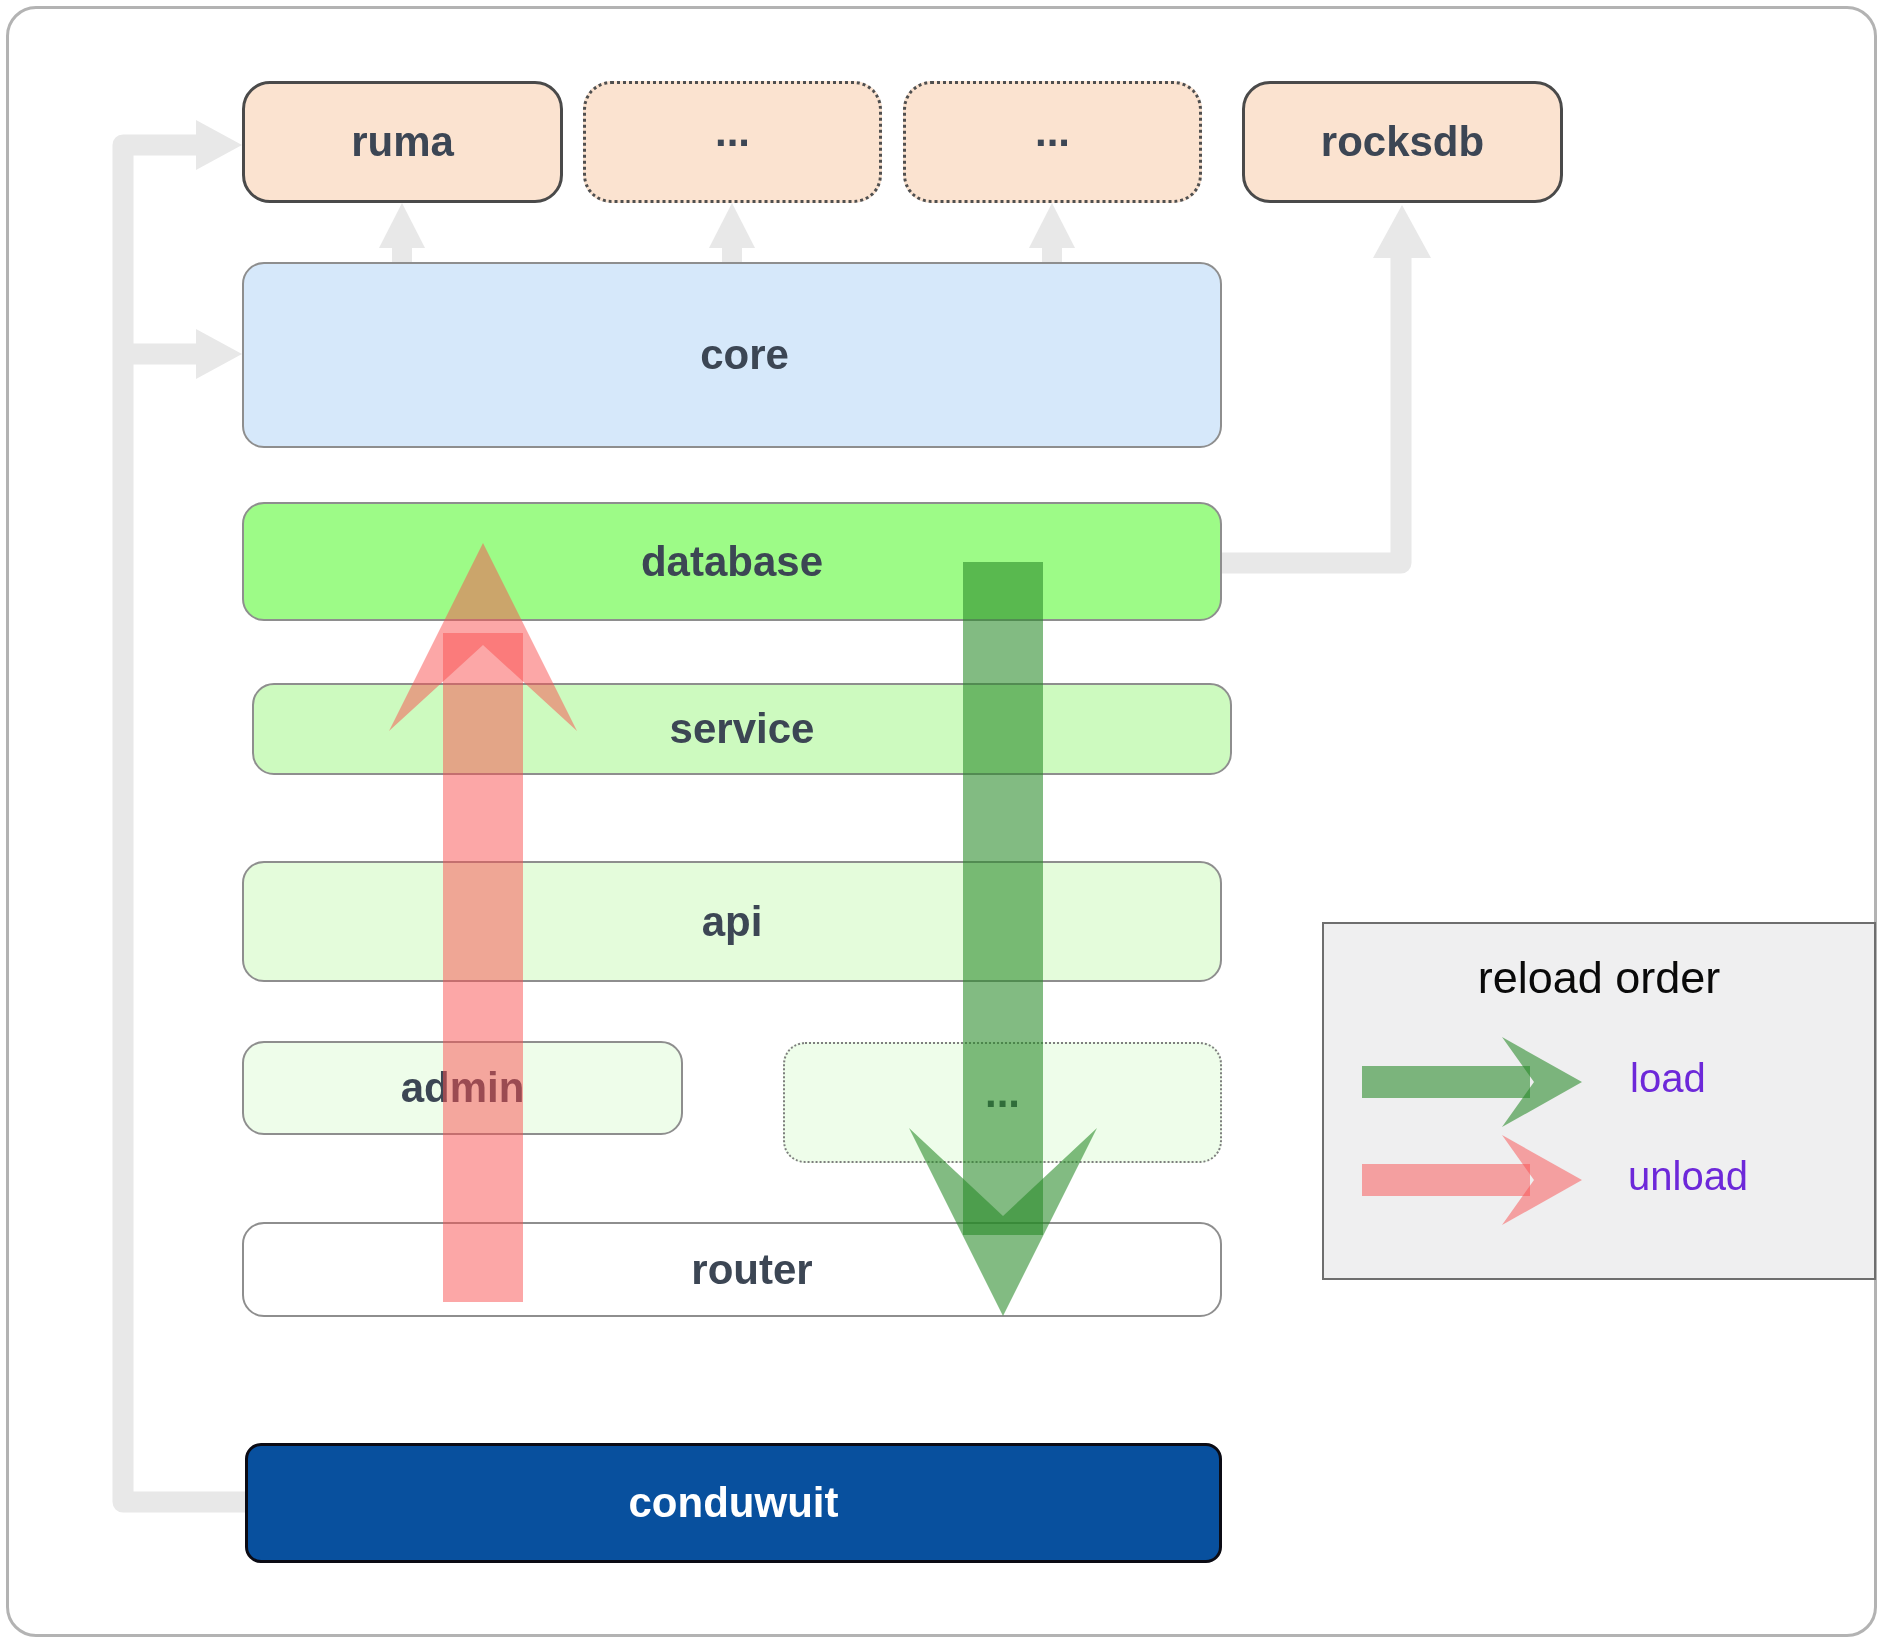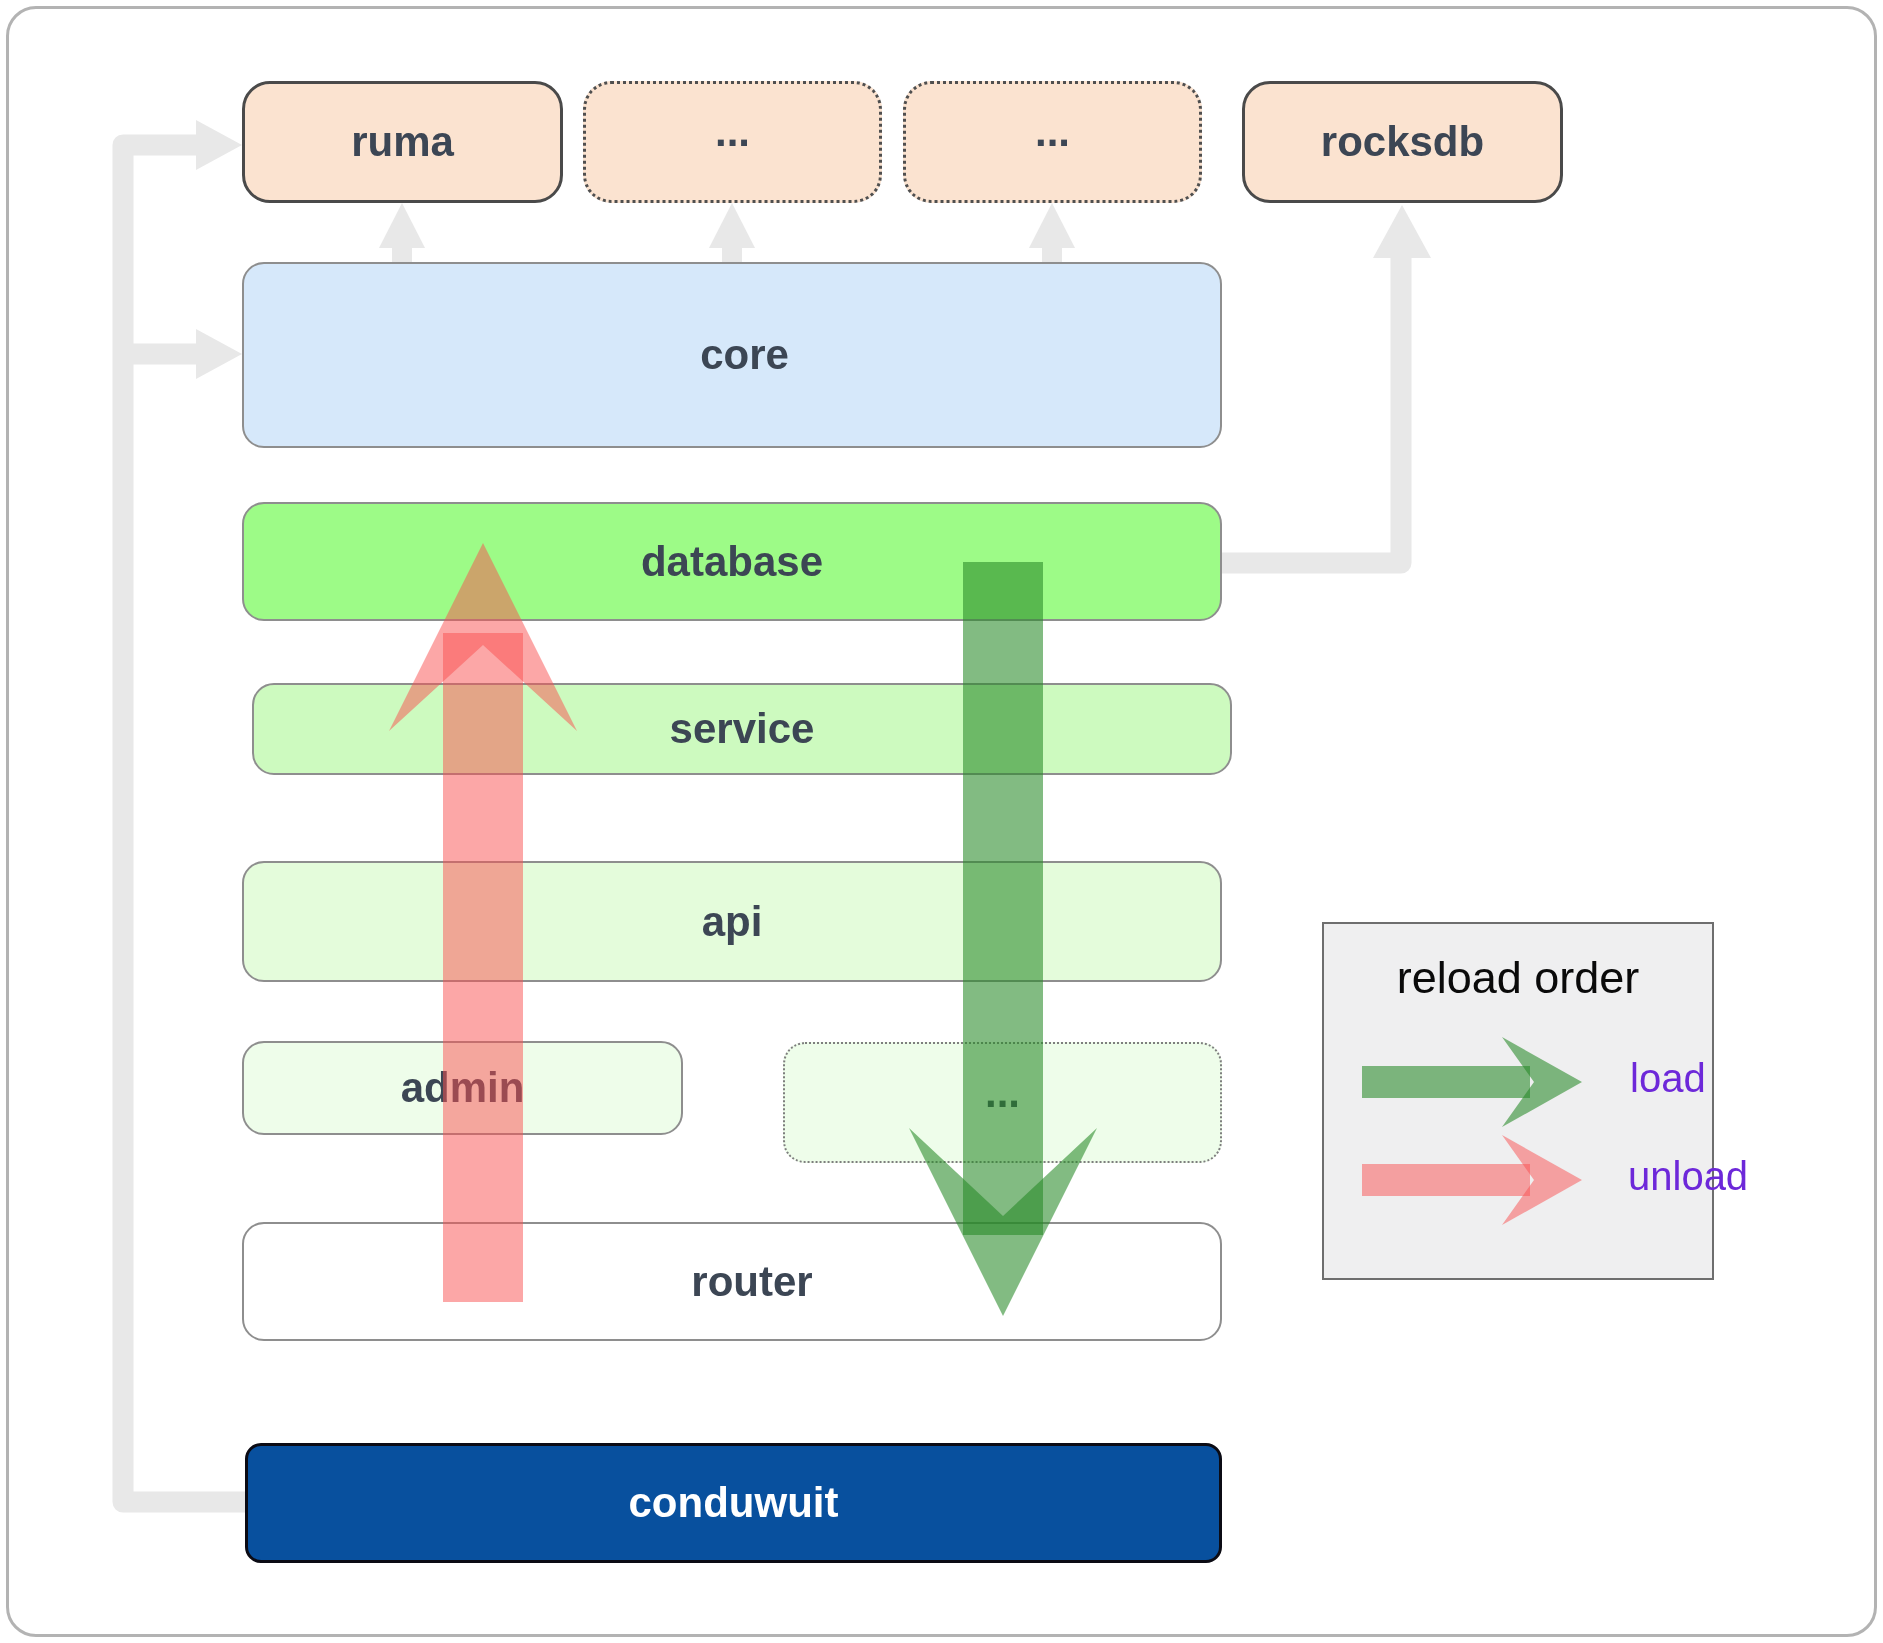--- a/index.html
+++ b/index.html
@@ -29,21 +29,21 @@
   .b-core{background:#d6e8fa;}
   .b-database{background:#9dfb87;}
   .b-service{background:#cdfabf;}
   .b-api{background:#e4fcdb;}
   .b-admin{background:#eefdea;}
   .b-more{background:#eefdea;border:2px dotted #7e7e7e;}
   .b-router{background:#ffffff;}
   .b-conduwuit{background:#08509e;border:3px solid #0b0b14;color:#ffffff;border-radius:16px;}
   .dotslabel{font-weight:700;transform:translateY(-10px);}
   .legend{
-    position:absolute;left:1322px;top:922px;width:392px;height:358px;
+    position:absolute;left:1322px;top:922px;width:554px;height:358px;
     box-sizing:border-box;background:#efeff0;border:2px solid #6e6e6e;
   }
   .legend-title{
     position:absolute;left:0;top:28px;width:100%;
     text-align:center;font-size:45px;font-weight:400;color:#0a0a0a;
   }
   .legend-label{
     position:absolute;font-size:40px;font-weight:400;color:#6d28d9;
   }
   .legend-label.load{left:306px;top:132px;}
@@ -99,21 +99,21 @@
   </div>
   <div class="box midbox b-api" style="left:242px;top:861px;width:980px;height:121px;">
     <span>api</span>
   </div>
   <div class="box midbox b-admin" style="left:242px;top:1041px;width:441px;height:94px;">
     <span>admin</span>
   </div>
   <div class="box b-more" style="left:783px;top:1042px;width:439px;height:121px;">
     <span class="dotslabel">...</span>
   </div>
-  <div class="box midbox b-router" style="left:242px;top:1222px;width:980px;height:119px;padding-left:40px;">
+  <div class="box midbox b-router" style="left:242px;top:1222px;width:980px;height:95px;padding-left:40px;">
     <span>router</span>
   </div>
   <div class="box b-conduwuit" style="left:245px;top:1443px;width:977px;height:120px;">
     <span>conduwuit</span>
   </div>
 
   <div class="legend">
     <div class="legend-title">reload order</div>
     <div class="legend-label load">load</div>
     <div class="legend-label unload">unload</div>

